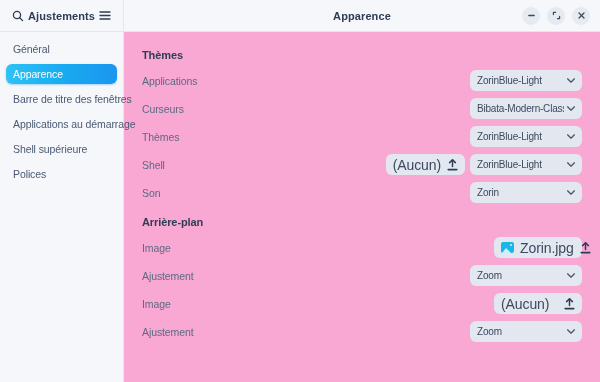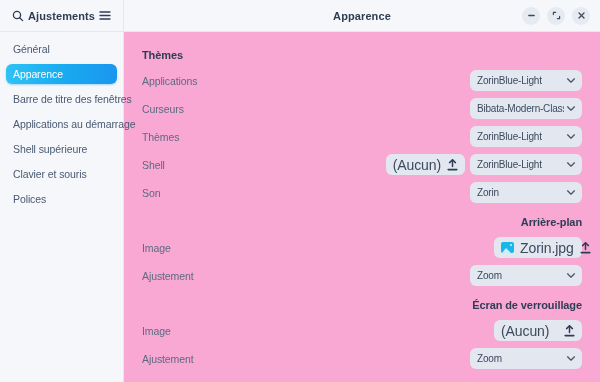--- a/index.html
+++ b/index.html
@@ -148,21 +148,21 @@
   }
   .section-title {
     font-size: 11px;
     font-weight: bold;
     color: #2e3d54;
     margin: 0 0 3px 0;
     height: 19px;
     line-height: 19px;
     letter-spacing: -0.1px;
   }
-  .section-title.spaced { margin-top: 8px; text-align: right; }
+  .section-title.spaced { margin-top: 8px; }
   .row {
     display: flex;
     align-items: center;
     height: 25px;
     margin-bottom: 3px;
   }
   .row-label {
     font-size: 10.5px;
     color: #5b6a81;
     flex: 1;
@@ -308,23 +308,20 @@
         <div class="side-item">
           <span>Barre de titre des fenêtres</span>
         </div>
         <div class="side-item">
           <span>Applications au démarrage</span>
         </div>
         <div class="side-item">
           <span>Shell supérieure</span>
         </div>
         <div class="side-item">
-          <span>Clavier et souris</span>
-        </div>
-        <div class="side-item">
           <span>Polices</span>
         </div>
       </div>
     <div class="content" id="content">
         <div class="section-title">Thèmes</div>
         <div class="row">
           <div class="row-label">Applications</div>
           <div class="row-ctrls">
             <div class="combo">
               <span class="combo-text">ZorinBlue-Light</span>
@@ -409,21 +406,20 @@
           <div class="row-label">Ajustement</div>
           <div class="row-ctrls">
             <div class="combo">
               <span class="combo-text">Zoom</span>
               <svg class="caret" width="8" height="5" viewBox="0 0 8 5">
                 <path d="M0.6 0.8 L4 4.2 L7.4 0.8" fill="none" stroke="#46556c" stroke-width="1.25" stroke-linecap="round" stroke-linejoin="round"></path>
               </svg>
             </div>
           </div>
         </div>
-        <div class="section-title spaced">Écran de verrouillage</div>
         <div class="row">
           <div class="row-label">Image</div>
           <div class="row-ctrls">
             <div class="filebtn fixed">
               <span class="filebtn-text right">(Aucun)</span>
               <span style="display: flex;">
                 <svg width="11" height="12" viewBox="0 0 11 12">
                   <path d="M5.5 1 L5.5 7.6" stroke="#2e3d54" stroke-width="1.5" stroke-linecap="round"></path>
                   <path d="M2.6 3.6 L5.5 0.8 L8.4 3.6" fill="none" stroke="#2e3d54" stroke-width="1.5" stroke-linecap="round" stroke-linejoin="round"></path>
                   <path d="M1.2 10.6 L9.8 10.6" stroke="#2e3d54" stroke-width="1.6" stroke-linecap="round"></path>

